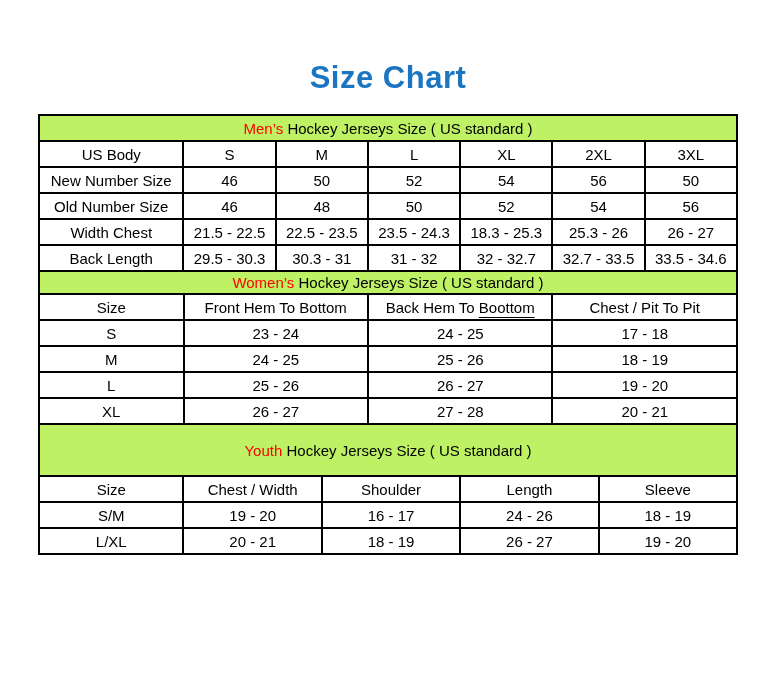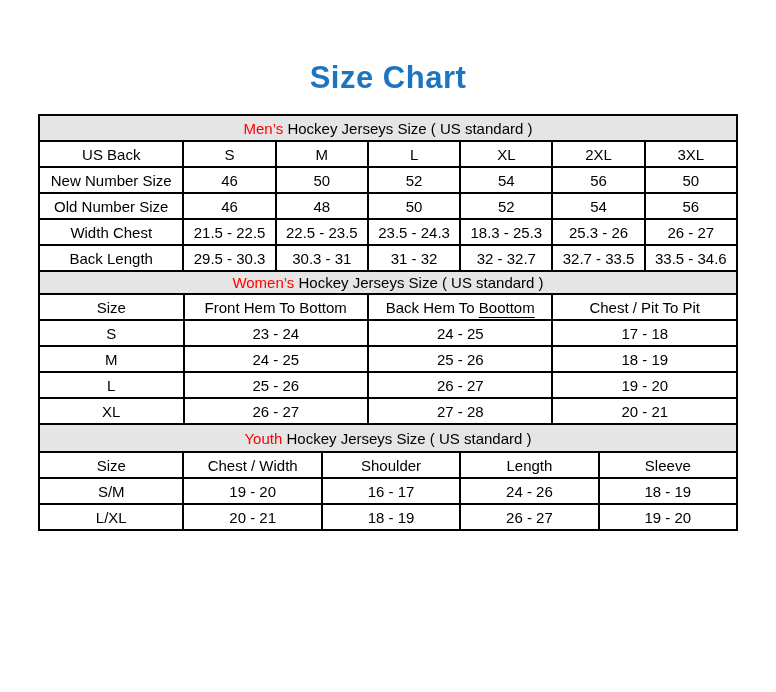--- a/index.html
+++ b/index.html
@@ -42,27 +42,27 @@
     text-align: center;
     vertical-align: middle;
     padding: 2px 2px;
     height: 26px;
     font-size: 15px;
     font-weight: normal;
     white-space: nowrap;
     overflow: hidden;
   }
   th.section-cell {
-    background: #e5e5e5;
+    background: #bef264;
     font-size: 17px;
     font-weight: bold;
     height: 40px;
   }
   table.womens th.section-cell { height: 20px; }
-  table.youth  th.section-cell { height: 28px; }
+  table.youth  th.section-cell { height: 52px; }
   .red-accent { color: #FF0000; }
   th.col-header { font-weight: bold; }
   td.row-label-bold { font-weight: bold; }
   .squiggle {
     text-decoration-line: underline;
     text-decoration-style: wavy;
     text-decoration-color: #E06666;
     text-decoration-thickness: 1px;
     text-underline-offset: 4px;
     text-decoration: underline;
@@ -86,21 +86,21 @@
         <col style="width:13.22%">
     </colgroup>
     <thead>
       <tr>
         <th colspan="7" class="section-cell">
           <span class="red-accent">Men’s</span>
           <span>Hockey Jerseys Size ( US standard )</span>
         </th>
       </tr>
       <tr>
-        <th class="col-header">US Back</th>
+        <th class="col-header">US Body</th>
         <th class="col-header">S</th>
         <th class="col-header">M</th>
         <th class="col-header">L</th>
         <th class="col-header">XL</th>
         <th class="col-header">2XL</th>
         <th class="col-header">3XL</th>
       </tr>
     </thead>
     <tbody>
       <tr>

